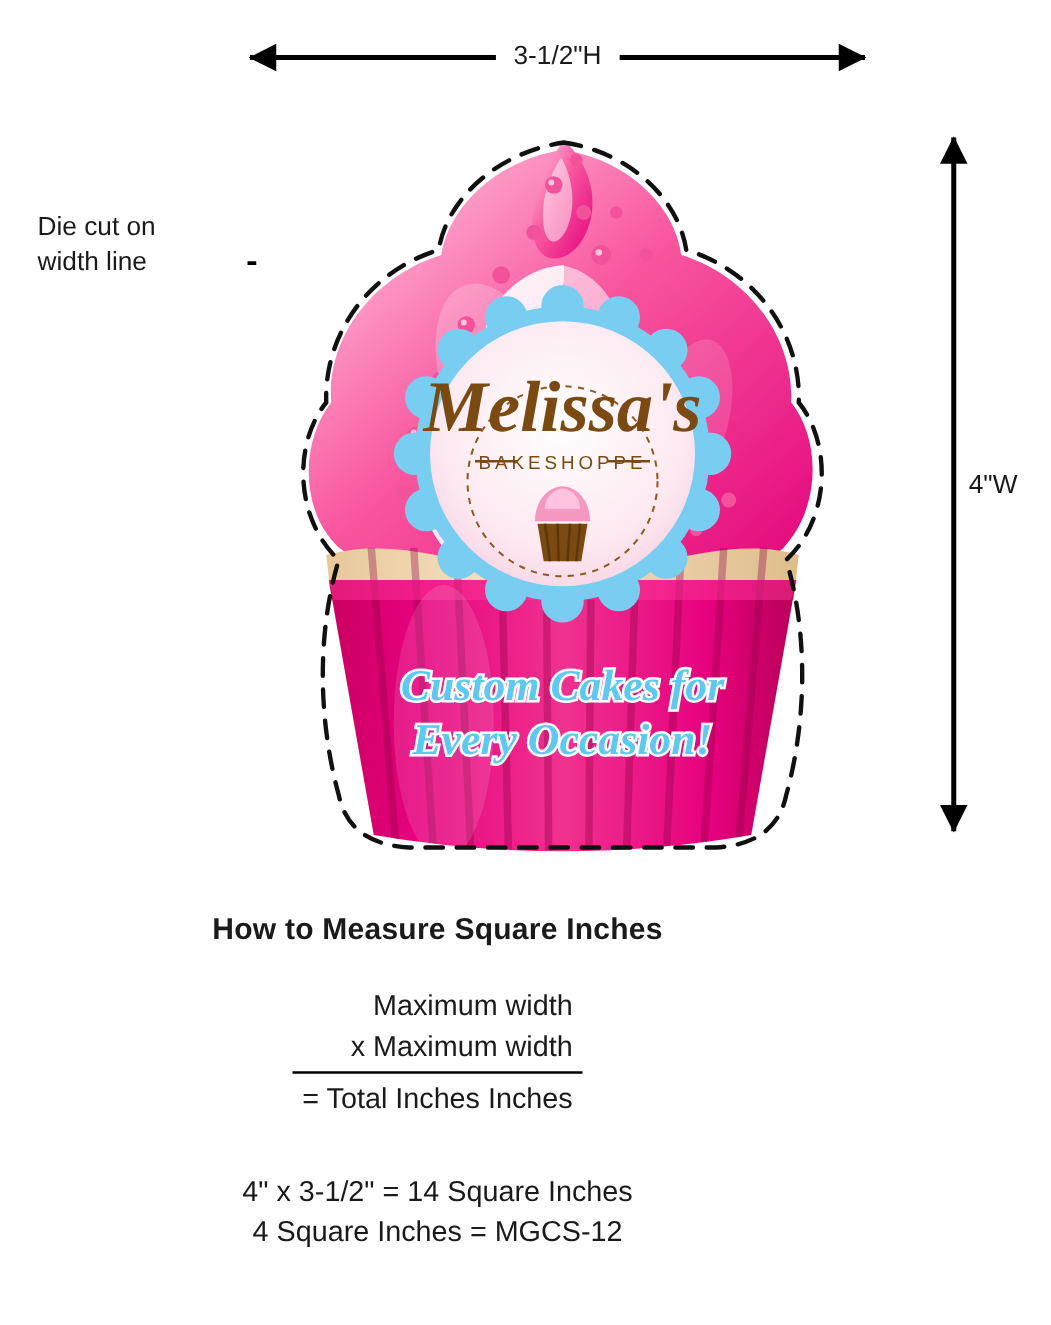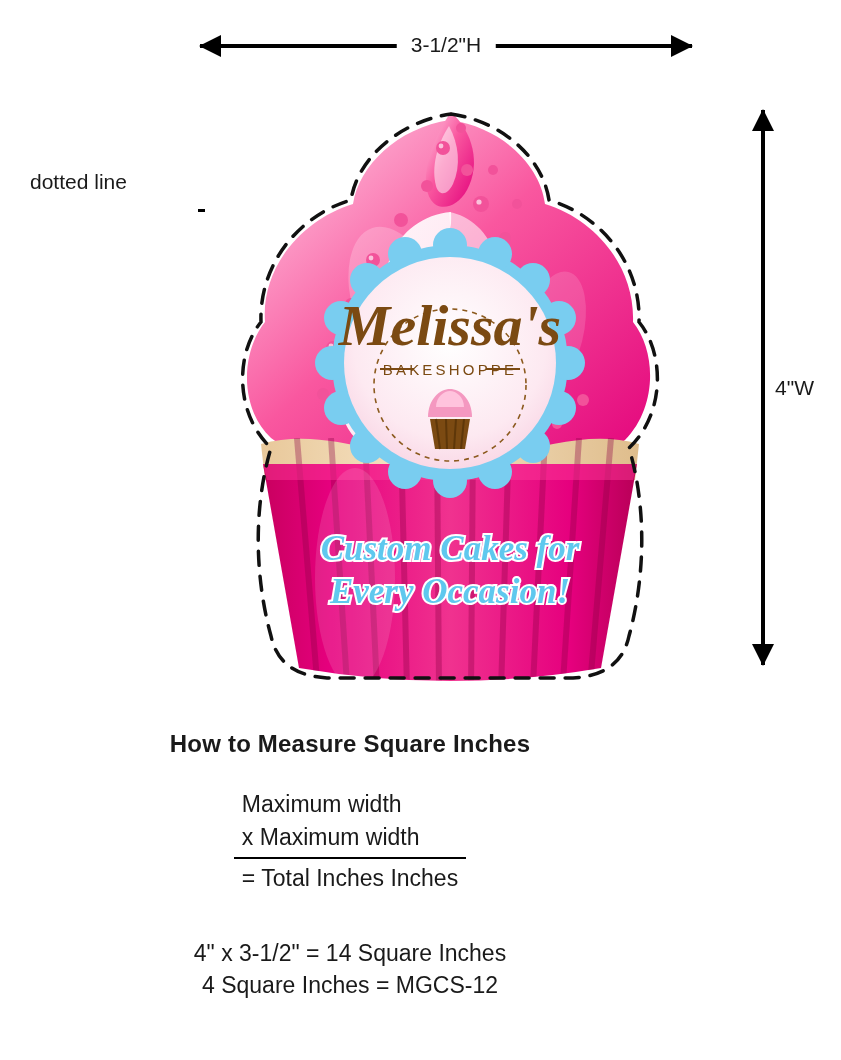--- a/index.html
+++ b/index.html
@@ -147,21 +147,21 @@
     text-align: center;
   }
   #measure-title {
     font-size: 24px;
     font-weight: bold;
     letter-spacing: .2px;
   }
   #formula {
     margin-top: 30px;
     display: inline-block;
-    text-align: left;
+    text-align: right;
     font-size: 23px;
     line-height: 33px;
   }
   #formula .row {
     display: block;
     padding: 0 8px;
     white-space: nowrap;
   }
   #formula .row.indent { padding-left: 8px; }
   #formula .rule {
@@ -188,21 +188,22 @@
 
 <div id="right-dim">
   <div class="line"></div>
   <div class="arrow-t"></div>
   <div class="arrow-b"></div>
   <div class="dim-label">4"W</div>
 </div>
 
 <div id="callout">
   <div class="callout-text">
-    <div>dotted line</div>
+    <div>Die cut on</div>
+    <div>width line</div>
   </div>
   <div class="callout-arrow">
     <div class="line"></div>
     <div class="head"></div>
   </div>
 </div>
 
 <div id="artwork">
   <svg width="490" height="580" viewBox="0 0 490 580" xmlns="http://www.w3.org/2000/svg">
     <defs>

